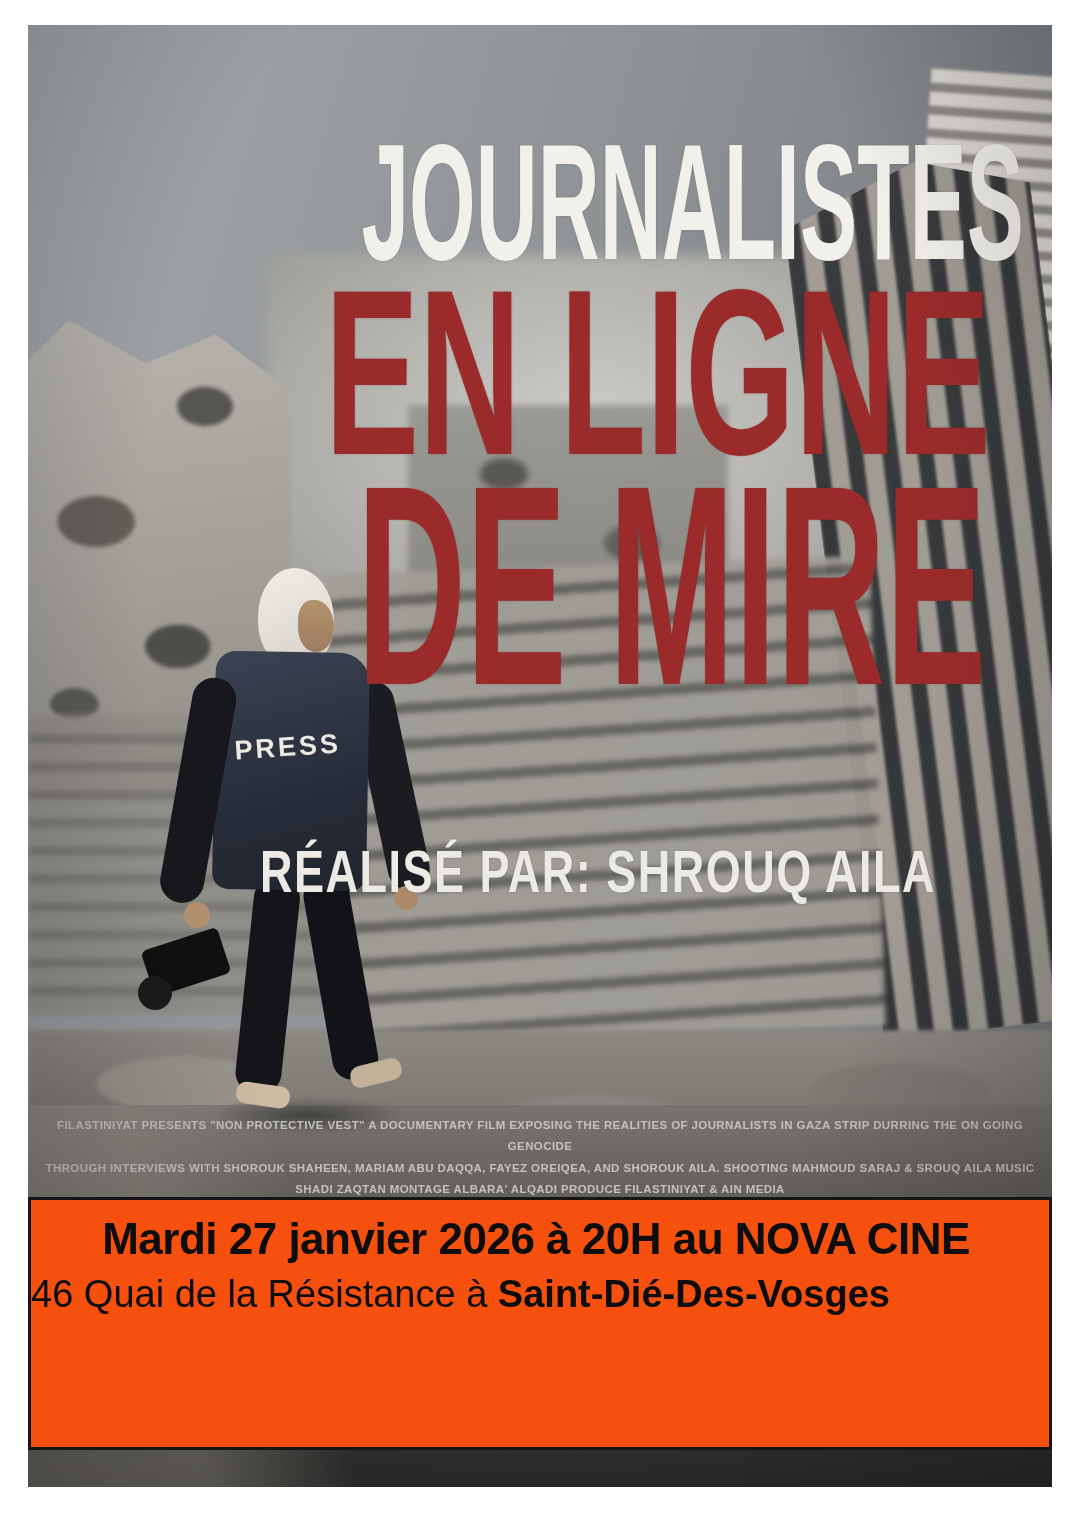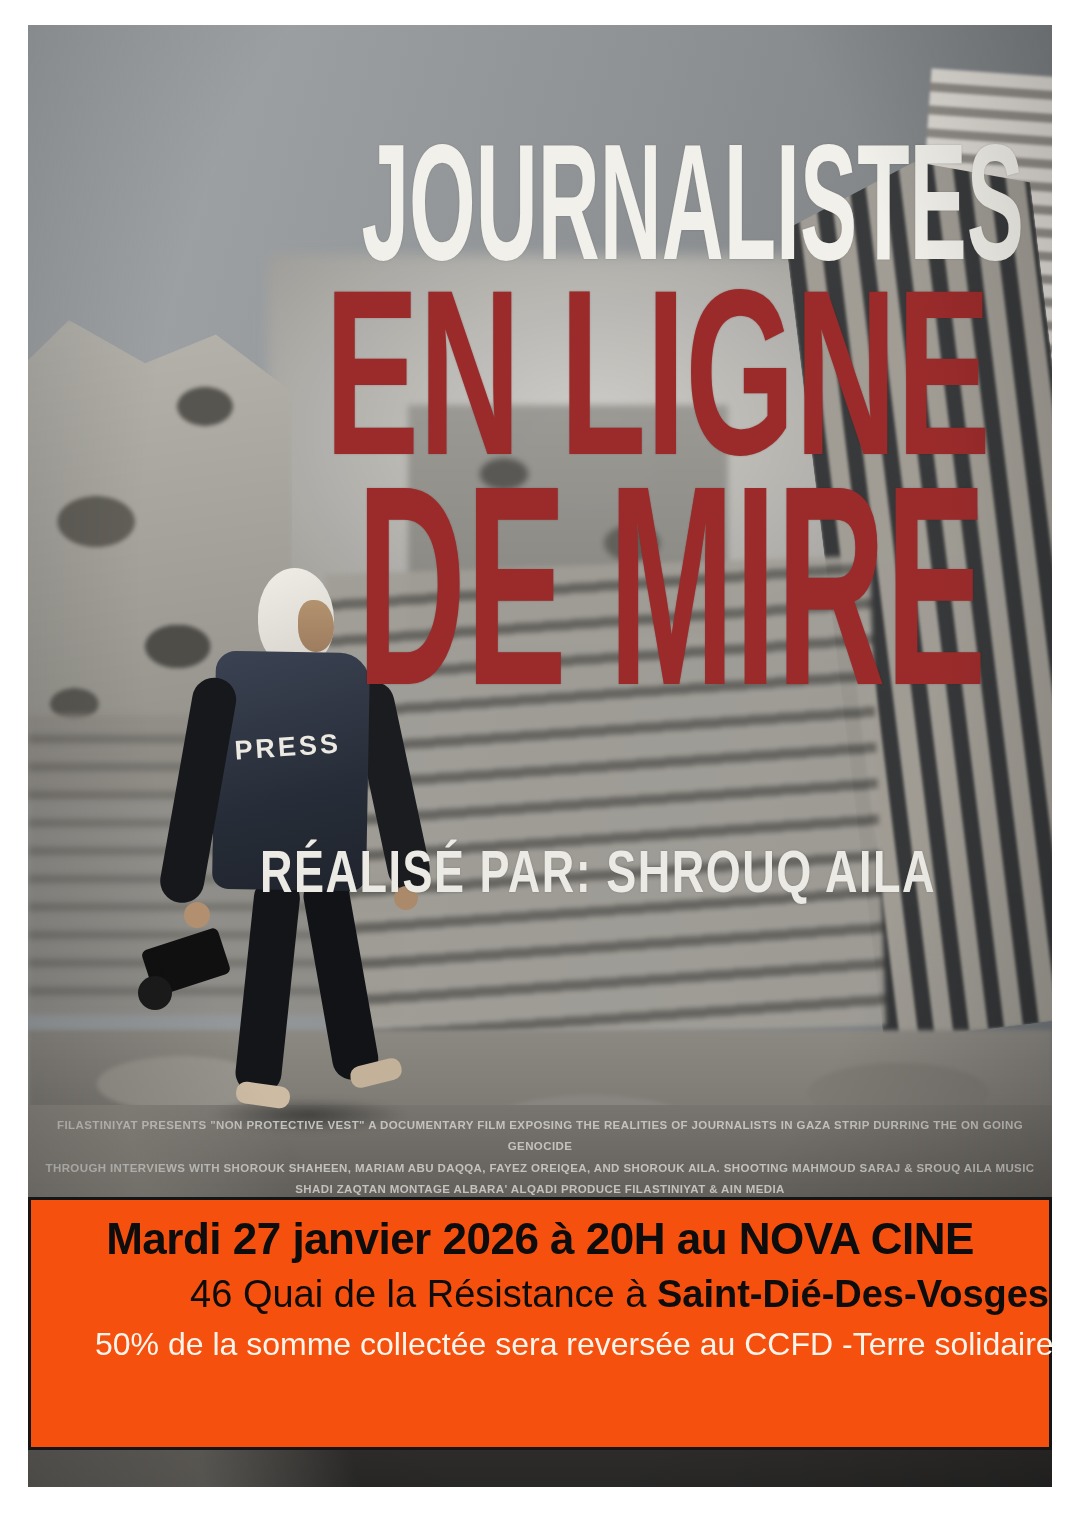--- a/index.html
+++ b/index.html
@@ -75,24 +75,24 @@
   .t2{top:230px;font-size:235px;transform:scaleX(.60);}
   .t3{top:418px;font-size:285px;transform:scaleX(.53);}
   .t4{top:817px;font-size:60px;letter-spacing:2px;transform:scaleX(.75);color:#eceae4;}
 
   
   .credits{position:absolute;left:0;top:1090px;width:1024px;text-align:center;color:#c4c2be;
     font-size:11.5px;font-weight:bold;letter-spacing:.4px;line-height:1.85;filter:blur(.3px);}
 
   
   .banner{position:absolute;left:28px;top:1197px;width:1024px;height:253px;box-sizing:border-box;
-    background:#f6500f;border:3px solid #151515;display:flex;flex-direction:column;padding:10px 0 0 0;}
+    background:#f6500f;border:3px solid #151515;display:flex;flex-direction:column;padding:10px 8px 0 0;}
   .b-line{white-space:nowrap;}
   .b1{font-size:44px;font-weight:800;color:#0d0d0d;text-align:center;letter-spacing:-.5px;margin-top:4px;}
-  .b2{font-size:38px;color:#0d0d0d;text-align:right;margin-top:9px;}
+  .b2{font-size:38px;color:#0d0d0d;text-align:left;margin-top:9px;}
   .b2 .city{font-weight:bold;}
   .b3{font-size:38px;color:#0d0d0d;text-align:left;padding-left:16px;margin-top:9px;}
   .b3 .link{color:#2121df;font-weight:bold;text-decoration:underline;text-underline-offset:6px;cursor:pointer;}
   .b4{font-size:32px;color:#fdf5ec;text-align:left;padding-left:64px;margin-top:10px;}
 </style>
 </head>
 <body>
 
 <div class="poster">
   <div class="layer sky"></div>
@@ -139,14 +139,13 @@
   </div>
 
   <div class="layer vignette"></div>
 </div>
 
 <div class="banner">
   <div class="b-line b1">Mardi 27 janvier 2026 à 20H au NOVA CINE</div>
   <div class="b-line b2">
     <span>46 Quai de la Résistance à </span><span class="city">Saint-Dié-Des-Vosges</span>
   </div>
-  <div class="b-line b4">50% de la somme collectée sera reversée au CCFD -Terre solidaire</div>
 </div>
 
 </body></html>

